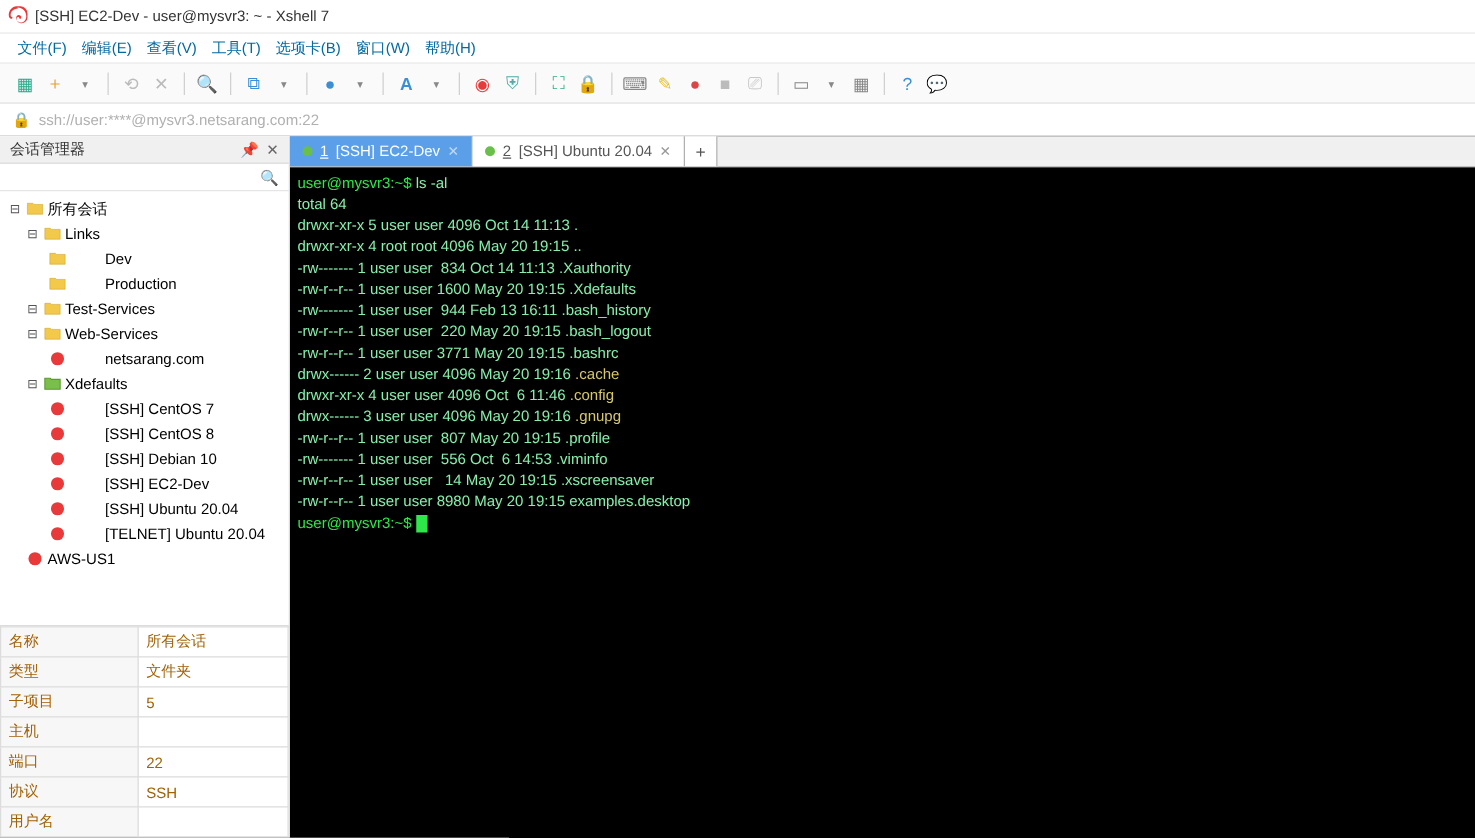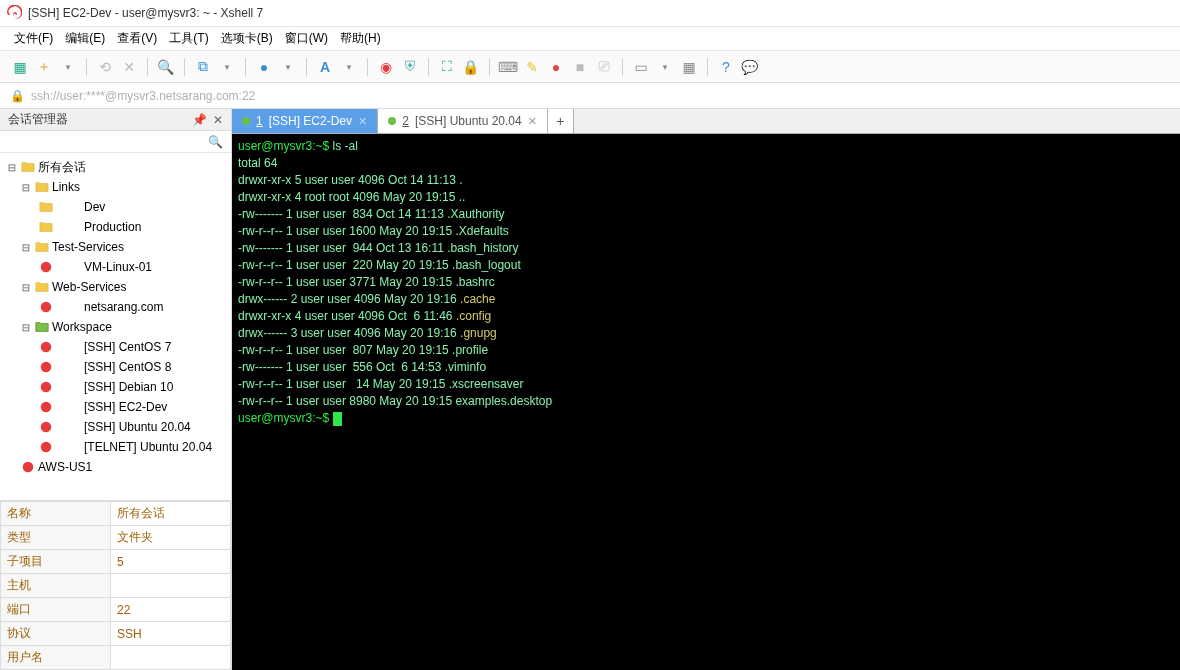--- a/index.html
+++ b/index.html
@@ -2,21 +2,21 @@
 <html><head>
 <meta charset="utf-8">
 <style>
 * { margin: 0; padding: 0; box-sizing: border-box; font-family: "Microsoft YaHei", "Segoe UI", sans-serif; font-size: 12px; }
 body { background: #fff; width: 1180px; height: 670px; overflow: hidden; display: flex; flex-direction: column; }
 .titlebar { height: 27px; background: #fff; display: flex; align-items: center; padding: 12px 6px; border-bottom: 1px solid #e5e5e5; }
 .titlebar .logo { width: 16px; height: 16px; margin-right: 6px; }
 .titlebar .title { color: #333; font-size: 12px; }
 .logo-swirl { fill: #e83a3a; }
 .menubar { height: 24px; display: flex; align-items: center; padding: 0 14px; gap: 12px; border-bottom: 1px solid #e5e5e5; background:#fff;}
-.menubar span { color: #000000; cursor: default; }
+.menubar span { color: #0369a1; cursor: default; }
 .toolbar { height: 32px; display: flex; align-items: center; padding: 0 10px; gap: 4px; border-bottom: 1px solid #dcdcdc; background:#fafafa;}
 .tb-btn { width: 20px; height: 20px; display: flex; align-items: center; justify-content: center; font-size: 14px; color:#555;}
 .tb-sep { width:1px; height:18px; background:#d0d0d0; margin:0 4px;}
 .addrbar { height: 26px; display: flex; align-items: center; padding: 0 10px; border-bottom: 1px solid #dcdcdc; background:#fff; color:#b0b0b0; gap:6px;}
 .addrbar .lock { color:#c0c0c0; font-size:12px;}
 .main { flex:1; display:flex; min-height:0; }
 .sidebar { width: 232px; display:flex; flex-direction:column; border-right:1px solid #dcdcdc; background:#fff;}
 .panel-header { height:22px; background:#f0f0f0; border-bottom:1px solid #dcdcdc; display:flex; align-items:center; padding:0 8px; justify-content:space-between; color:#333;}
 .panel-header .icons { display:flex; gap:6px; color:#666;}
 .search-row { height:22px; border-bottom:1px solid #e5e5e5; display:flex; align-items:center; justify-content:flex-end; padding:0 8px; color:#888;}
@@ -165,53 +165,45 @@
       </div>
       <div class="tree-row indent-1">
         <span class="twisty">⊟</span>
         <span class="folder-icon">
             <svg viewBox="0 0 16 16">
               <path class="folder-svg" d="M1 3h5l1 1h8v9H1z"></path>
             </svg>
           </span>
         <span>Test-Services</span>
       </div>
+      <div class="tree-row indent-1">
+        <span class="twisty">⊟</span>
+        <span class="folder-icon">
+            <svg viewBox="0 0 16 16">
+              <path class="folder-svg" d="M1 3h5l1 1h8v9H1z"></path>
+            </svg>
+          </span>
+        <span>Web-Services</span>
+      </div>
       <div class="tree-row indent-2">
         <span class="swirl-icon">
             <svg viewBox="0 0 16 16">
               <circle cx="8" cy="8" r="6" fill="#e83a3a"></circle>
             </svg>
           </span>
-        <span>VM-Linux-01</span>
-      </div>
-      <div class="tree-row indent-1">
-        <span class="twisty">⊟</span>
-        <span class="folder-icon">
-            <svg viewBox="0 0 16 16">
-              <path class="folder-svg" d="M1 3h5l1 1h8v9H1z"></path>
-            </svg>
-          </span>
-        <span>Web-Services</span>
-      </div>
-      <div class="tree-row indent-2">
-        <span class="swirl-icon">
-            <svg viewBox="0 0 16 16">
-              <circle cx="8" cy="8" r="6" fill="#e83a3a"></circle>
-            </svg>
-          </span>
         <span>netsarang.com</span>
       </div>
       <div class="tree-row indent-1">
         <span class="twisty">⊟</span>
         <span class="folder-icon">
             <svg viewBox="0 0 16 16">
               <path class="folder-green" d="M1 3h5l1 1h8v9H1z"></path>
             </svg>
           </span>
-        <span>Workspace</span>
+        <span>Xdefaults</span>
       </div>
       <div class="tree-row indent-2">
           <span class="swirl-icon">
             <svg viewBox="0 0 16 16">
               <circle cx="8" cy="8" r="6" fill="#e83a3a"></circle>
             </svg>
           </span>
           <span>[SSH] CentOS 7</span>
         </div>
       <div class="tree-row indent-2">
@@ -314,21 +306,21 @@
         <span class="close">✕</span>
       </div>
       <div class="tab-add">+</div>
     </div>
     <div class="terminal" id="term"><span class="term-green">user@mysvr3:~$</span><span class="term-white"> ls -al</span>
 <span class="term-white">total 64</span>
 <span class="term-white">drwxr-xr-x 5 user user 4096 Oct 14 11:13 </span><span class="term-white">.</span>
 <span class="term-white">drwxr-xr-x 4 root root 4096 May 20 19:15 </span><span class="term-white">..</span>
 <span class="term-white">-rw------- 1 user user  834 Oct 14 11:13 </span><span class="term-white">.Xauthority</span>
 <span class="term-white">-rw-r--r-- 1 user user 1600 May 20 19:15 </span><span class="term-white">.Xdefaults</span>
-<span class="term-white">-rw------- 1 user user  944 Oct 13 16:11 </span><span class="term-white">.bash_history</span>
+<span class="term-white">-rw------- 1 user user  944 Feb 13 16:11 </span><span class="term-white">.bash_history</span>
 <span class="term-white">-rw-r--r-- 1 user user  220 May 20 19:15 </span><span class="term-white">.bash_logout</span>
 <span class="term-white">-rw-r--r-- 1 user user 3771 May 20 19:15 </span><span class="term-white">.bashrc</span>
 <span class="term-white">drwx------ 2 user user 4096 May 20 19:16 </span><span class="term-yellow">.cache</span>
 <span class="term-white">drwxr-xr-x 4 user user 4096 Oct  6 11:46 </span><span class="term-yellow">.config</span>
 <span class="term-white">drwx------ 3 user user 4096 May 20 19:16 </span><span class="term-yellow">.gnupg</span>
 <span class="term-white">-rw-r--r-- 1 user user  807 May 20 19:15 </span><span class="term-white">.profile</span>
 <span class="term-white">-rw------- 1 user user  556 Oct  6 14:53 </span><span class="term-white">.viminfo</span>
 <span class="term-white">-rw-r--r-- 1 user user   14 May 20 19:15 </span><span class="term-white">.xscreensaver</span>
 <span class="term-white">-rw-r--r-- 1 user user 8980 May 20 19:15 </span><span class="term-white">examples.desktop</span>
 <span class="term-green">user@mysvr3:~$ </span><span class="cursor"></span></div>

